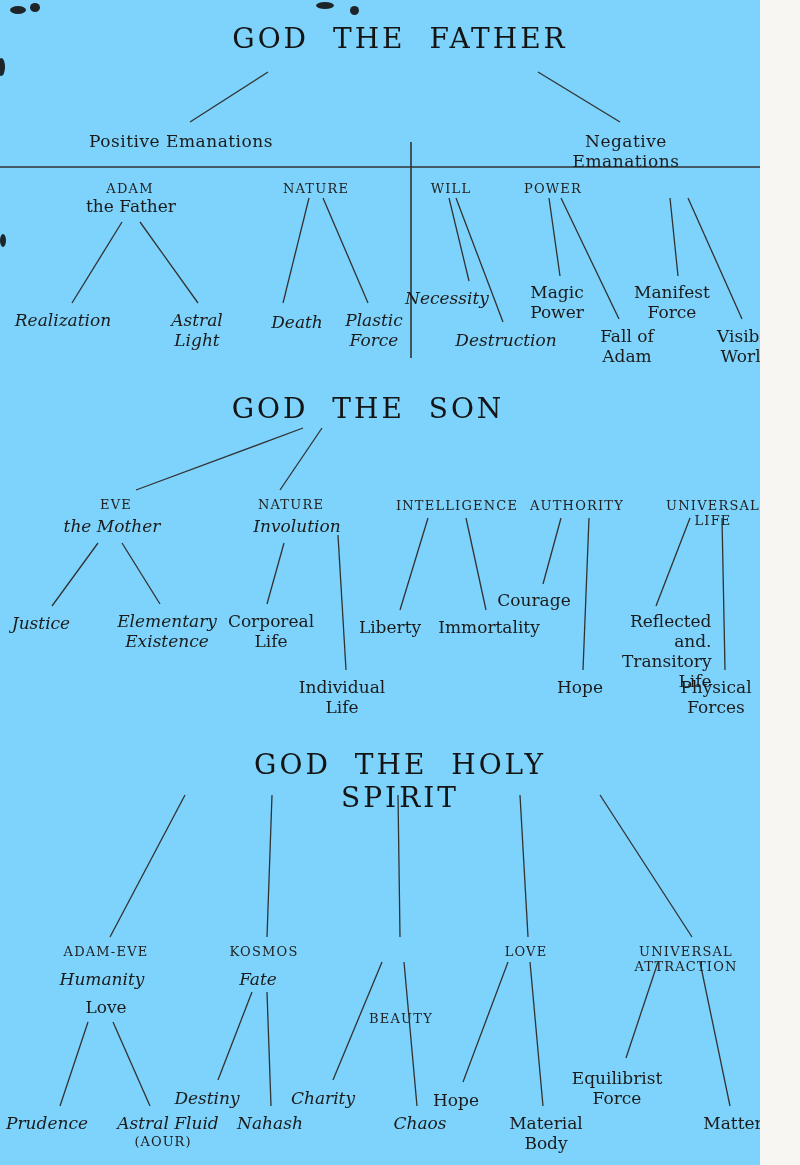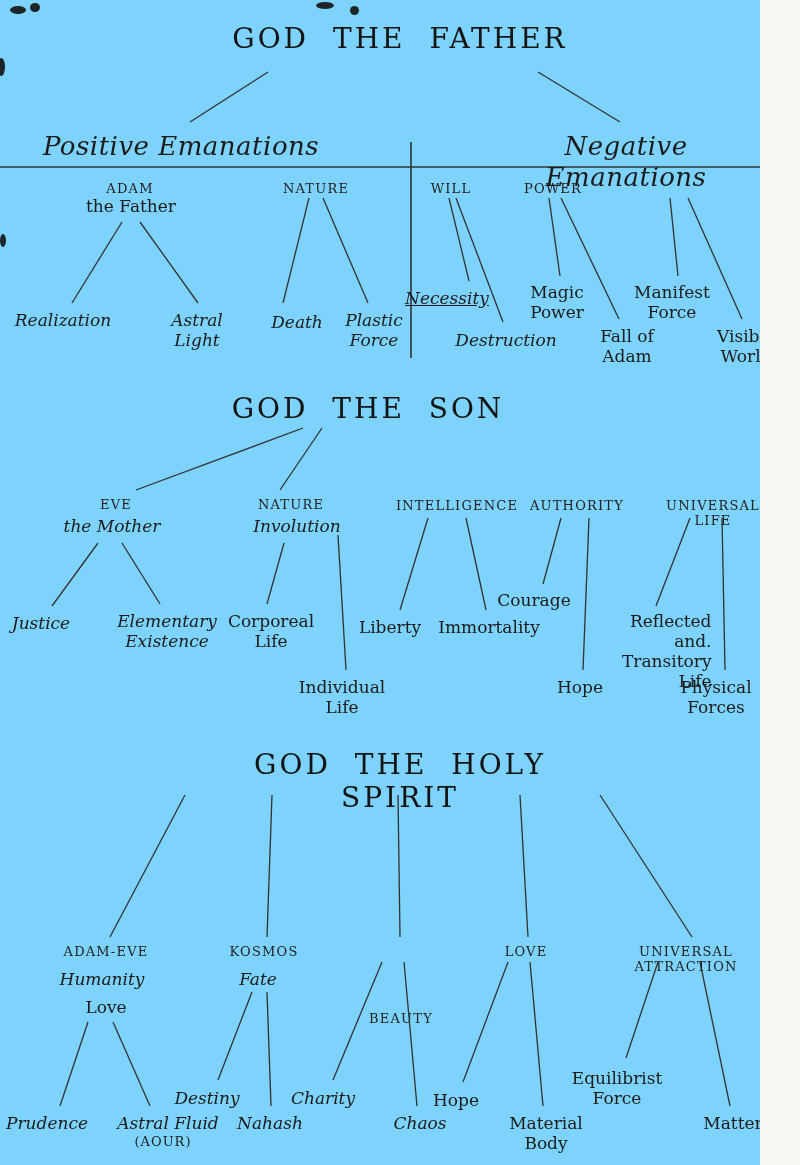--- a/index.html
+++ b/index.html
@@ -20,21 +20,21 @@
   svg.lines line { stroke: #323232; stroke-width: 1.3; }
   svg.lines line.rule { stroke-width: 1.6; }
   .lbl {
     position: absolute;
     transform: translateX(-50%);
     text-align: center;
     white-space: pre-line;
     line-height: 1.18;
   }
   .t  { font-size: 28px; letter-spacing: 3px; word-spacing: 12px; color: #141414; }
-  .h  { font-size: 26px; letter-spacing: 0.5px; font-style: italic; }
+  .h  { font-size: 17px; letter-spacing: 0.5px; }
   .sc { font-size: 13px; letter-spacing: 1.2px; color: #222; }
   .it { font-size: 17px; font-style: italic; }
   .rm { font-size: 17px; }
   .sm { font-size: 13px; letter-spacing: 1px; }
   .blob {
     position: absolute;
     background: #161616;
     border-radius: 50%;
     opacity: 0.92;
   }
@@ -103,21 +103,21 @@
   <div class="lbl sc" style="left:316px; top:181px;">NATURE</div>
   <div class="lbl sc" style="left:451px; top:181px;">WILL</div>
   <div class="lbl sc" style="left:553px; top:181px;">POWER</div>
 
   <div class="lbl it" style="left:63px;  top:310px;">Realization</div>
   <div class="lbl it" style="left:197px; top:310px;">Astral
 Light</div>
   <div class="lbl it" style="left:277px; top:312px;margin-left:20px;">Death</div>
   <div class="lbl it" style="left:374px; top:310px;">Plastic
 Force</div>
-  <div class="lbl it" style="left:447px; top:288px;text-decoration:underline;">Necessity</div>
+  <div class="lbl it" style="left:447px; top:288px;">Necessity</div>
   <div class="lbl it" style="left:506px; top:330px;">Destruction</div>
   <div class="lbl rm" style="left:557px; top:282px;">Magic
 Power</div>
   <div class="lbl rm" style="left:627px; top:326px;">Fall of
 Adam</div>
   <div class="lbl rm" style="left:672px; top:282px;">Manifest
 Force</div>
   <div class="lbl rm" style="left:746px; top:326px;">Visible
 World</div>
 

